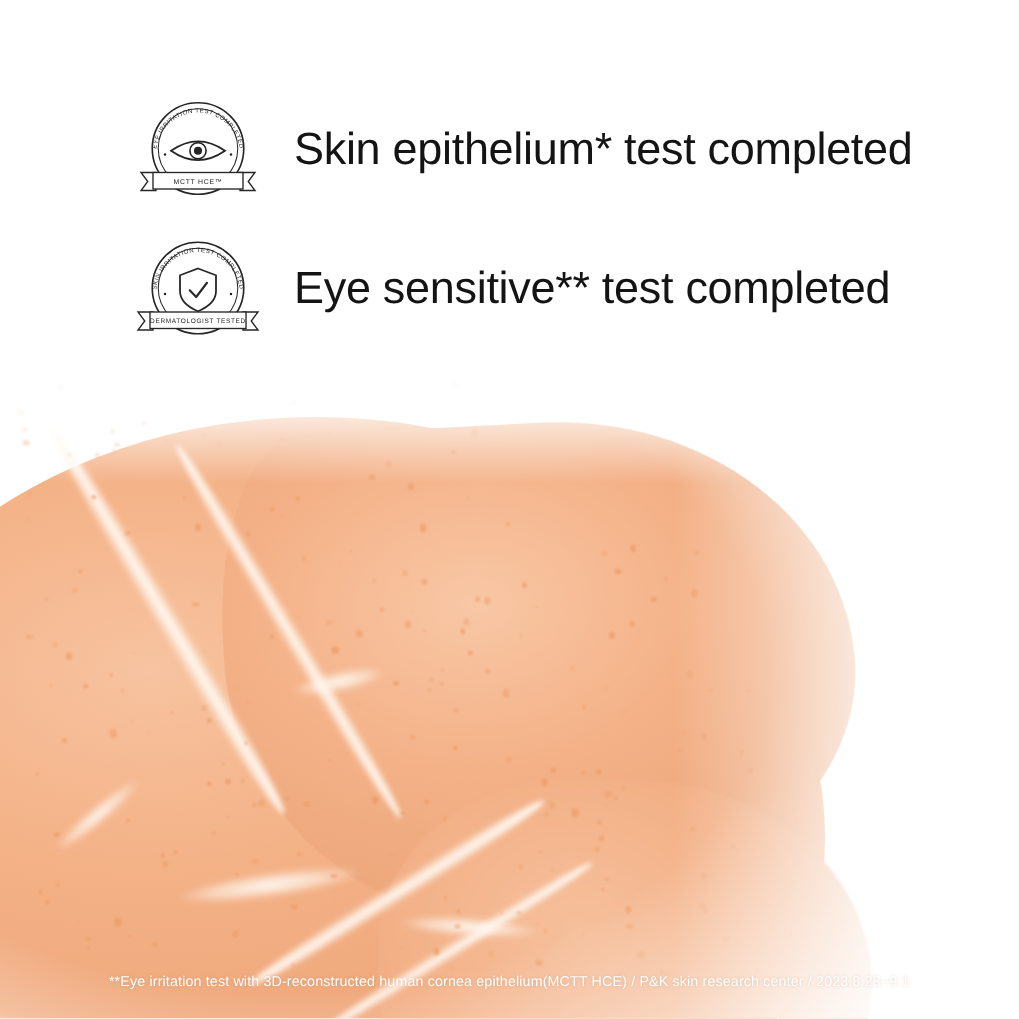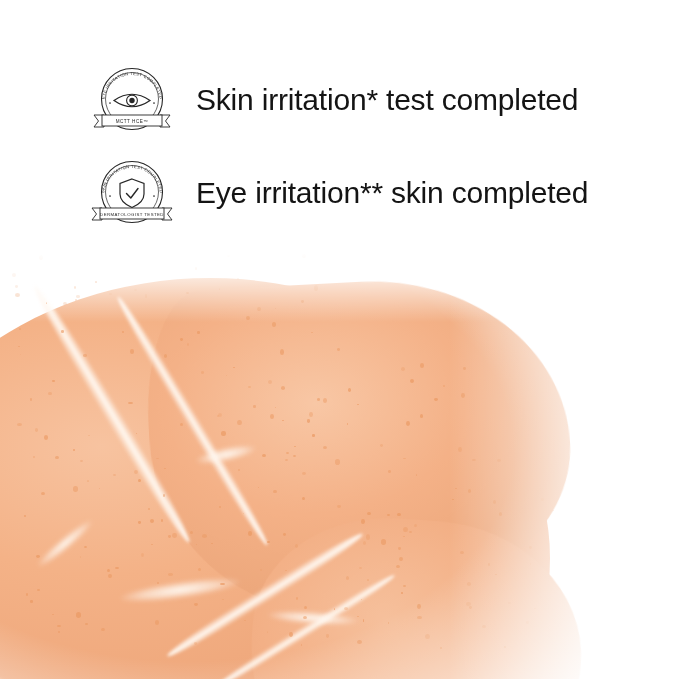--- a/index.html
+++ b/index.html
@@ -432,21 +432,21 @@
           <circle cx="48" cy="43.5" r="2.7" fill="#262626"></circle>
         </g>
 
         <g>
           <path d="M 10,58 L 20,58 L 20,70 L 10,70 L 14.5,64 Z" fill="#ffffff" stroke="#262626" stroke-width="0.9"></path>
           <path d="M 86,58 L 76,58 L 76,70 L 86,70 L 81.5,64 Z" fill="#ffffff" stroke="#262626" stroke-width="0.9"></path>
           <rect x="18" y="58" width="60" height="11" fill="#ffffff" stroke="#262626" stroke-width="0.9"></rect>
           <text x="48" y="65.6" font-size="4.6" fill="#262626" text-anchor="middle" letter-spacing="0.5" font-family="Liberation Sans, sans-serif">MCTT HCE™</text>
         </g>
       </svg>
-      <div class="claim-text">Skin irritation* test completed</div>
+      <div class="claim-text">Skin epithelium* test completed</div>
     </div>
 
     <div class="claim-row claim-row-2">
       <svg class="badge" viewBox="0 0 96 84">
         <defs>
           <path id="arc2" d="M 20,46 A 28,28 0 0 1 76,46" fill="none"></path>
         </defs>
         <circle cx="48" cy="42" r="30.5" fill="none" stroke="#262626" stroke-width="1.1"></circle>
         <circle cx="48" cy="42" r="26.5" fill="none" stroke="#262626" stroke-width="0.7"></circle>
         <text font-size="4.1" fill="#262626" letter-spacing="0.35">
@@ -460,21 +460,22 @@
           <path d="M 42.5,43.5 L 46.8,48 L 54,38.5" fill="none" stroke="#262626" stroke-width="1.4" stroke-linecap="round" stroke-linejoin="round"></path>
         </g>
 
         <g>
           <path d="M 8,58 L 18,58 L 18,70 L 8,70 L 12.5,64 Z" fill="#ffffff" stroke="#262626" stroke-width="0.9"></path>
           <path d="M 88,58 L 78,58 L 78,70 L 88,70 L 83.5,64 Z" fill="#ffffff" stroke="#262626" stroke-width="0.9"></path>
           <rect x="16" y="58" width="64" height="11" fill="#ffffff" stroke="#262626" stroke-width="0.9"></rect>
           <text x="48" y="65.6" font-size="4.3" fill="#262626" text-anchor="middle" letter-spacing="0.45" font-family="Liberation Sans, sans-serif">DERMATOLOGIST TESTED</text>
         </g>
       </svg>
-      <div class="claim-text">Eye irritation** skin completed</div>
+      <div class="claim-text">Eye sensitive** test completed</div>
     </div>
 
   </div>
 
   <div class="footnotes">
+    <span class="footnote">**Eye irritation test with 3D-reconstructed human cornea epithelium(MCTT HCE) / P&amp;K skin research center / 2023.8.28~9.1</span>
   </div>
 
 </div>
 
 </body></html>

